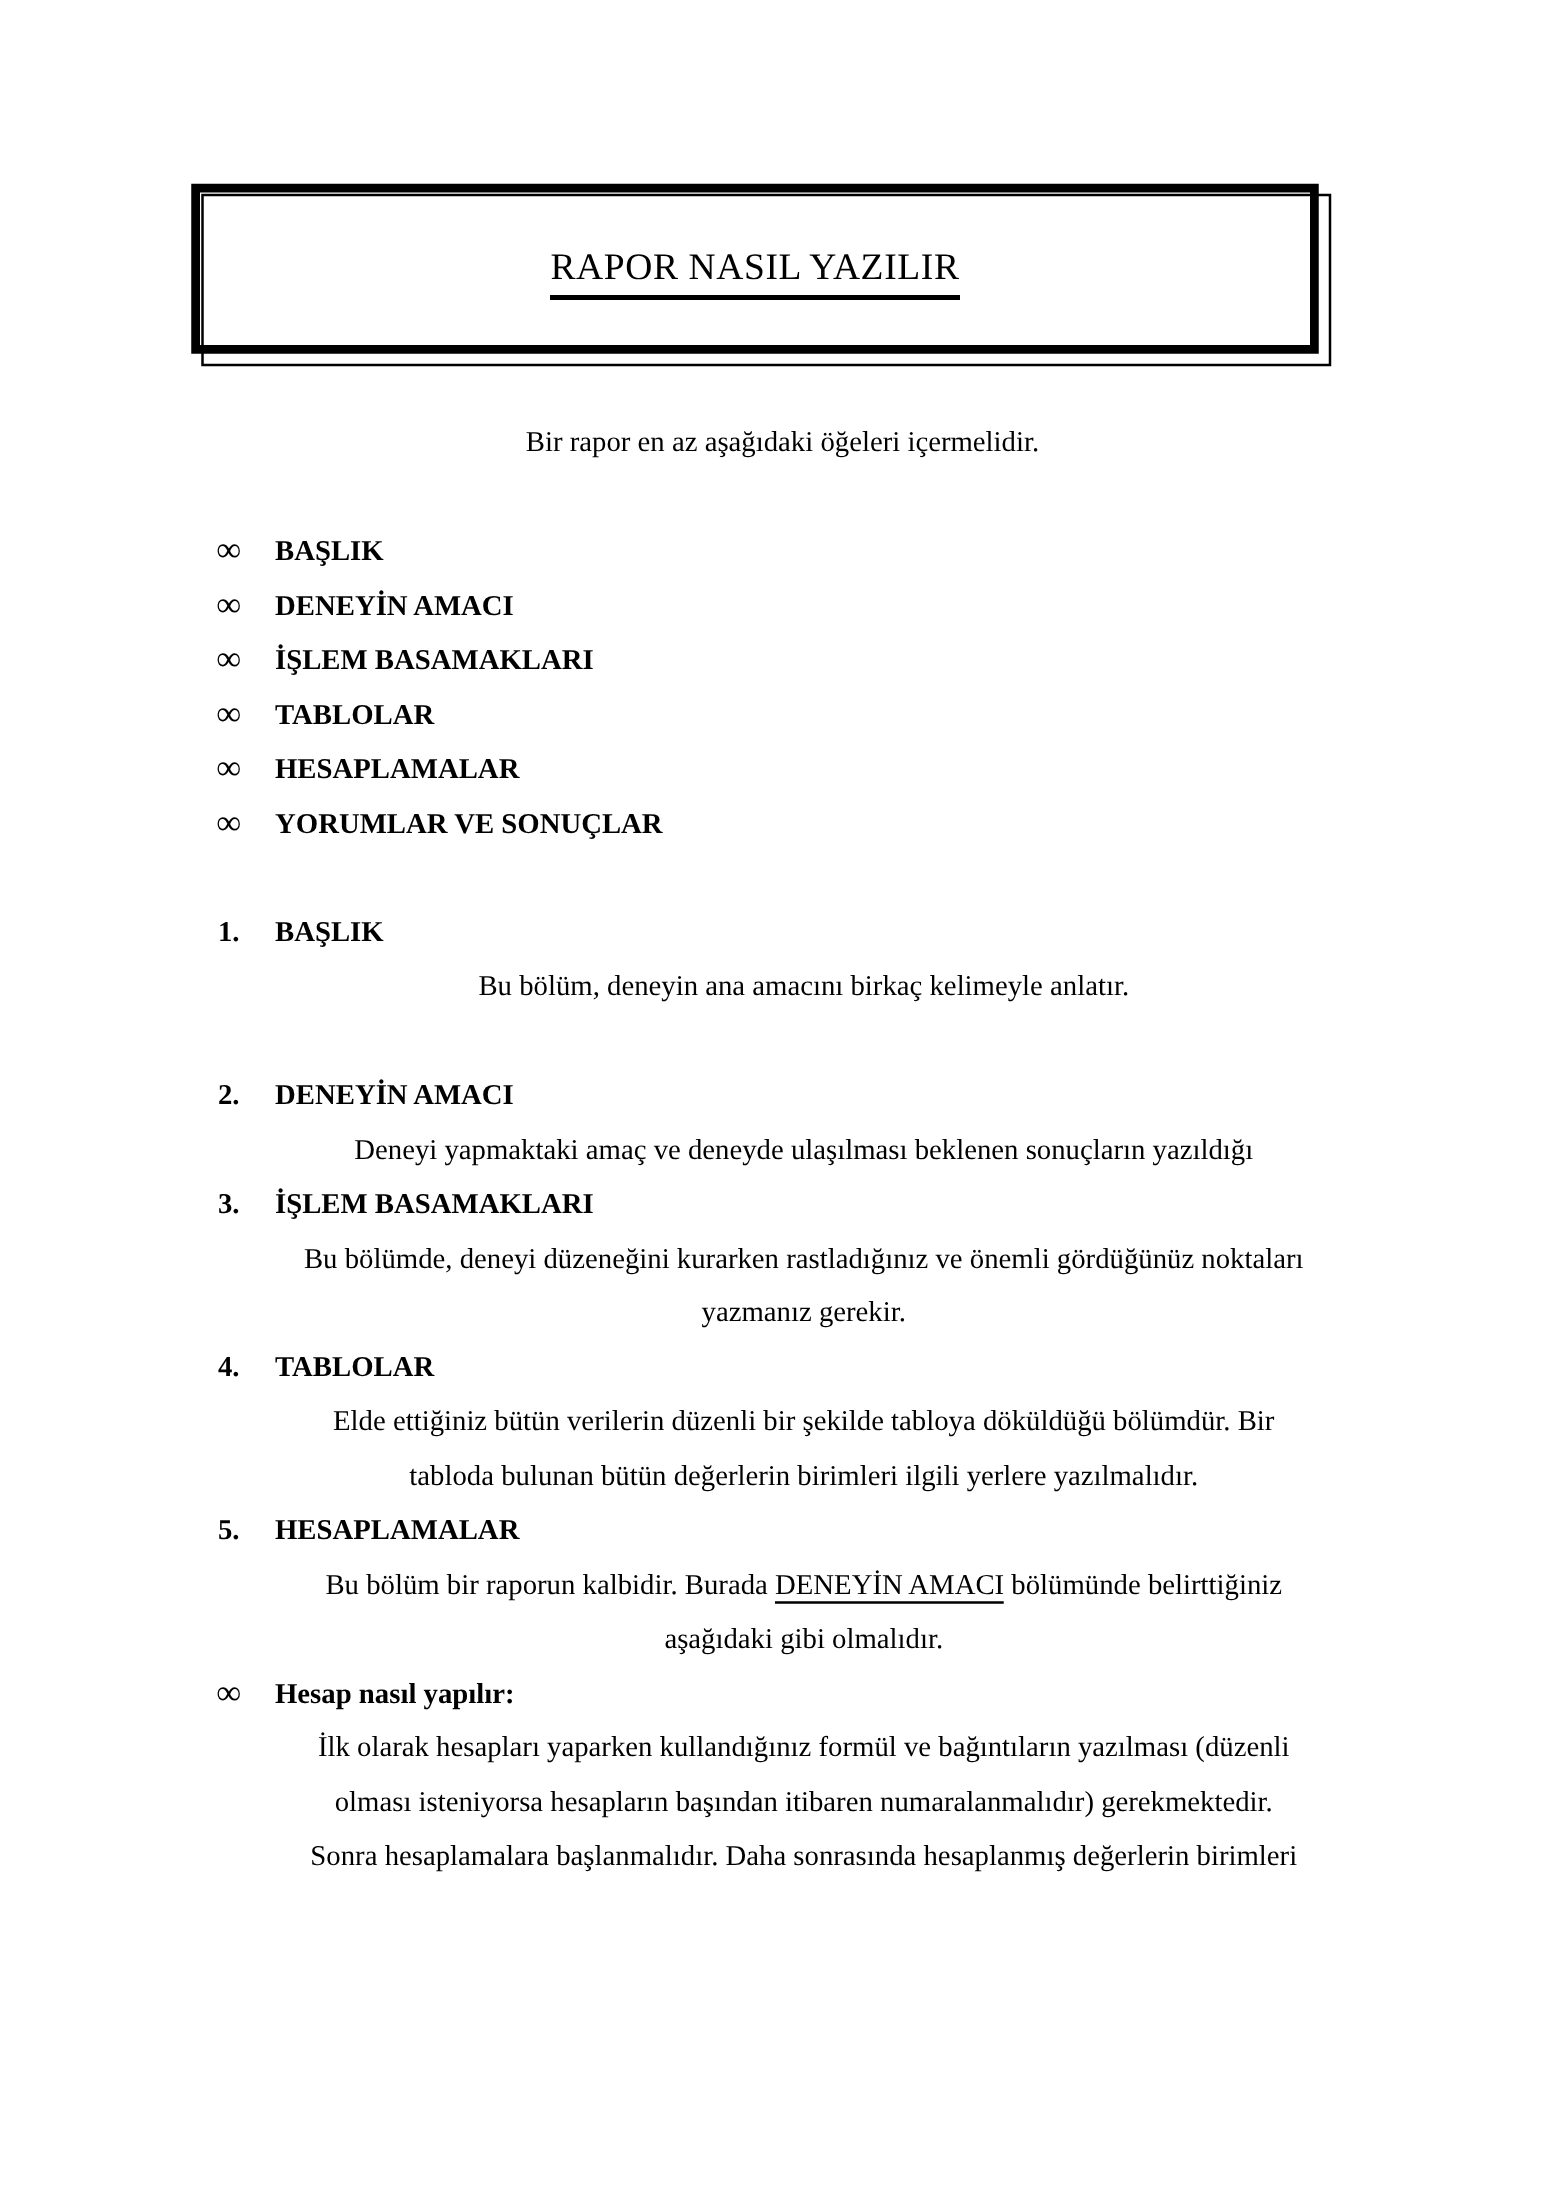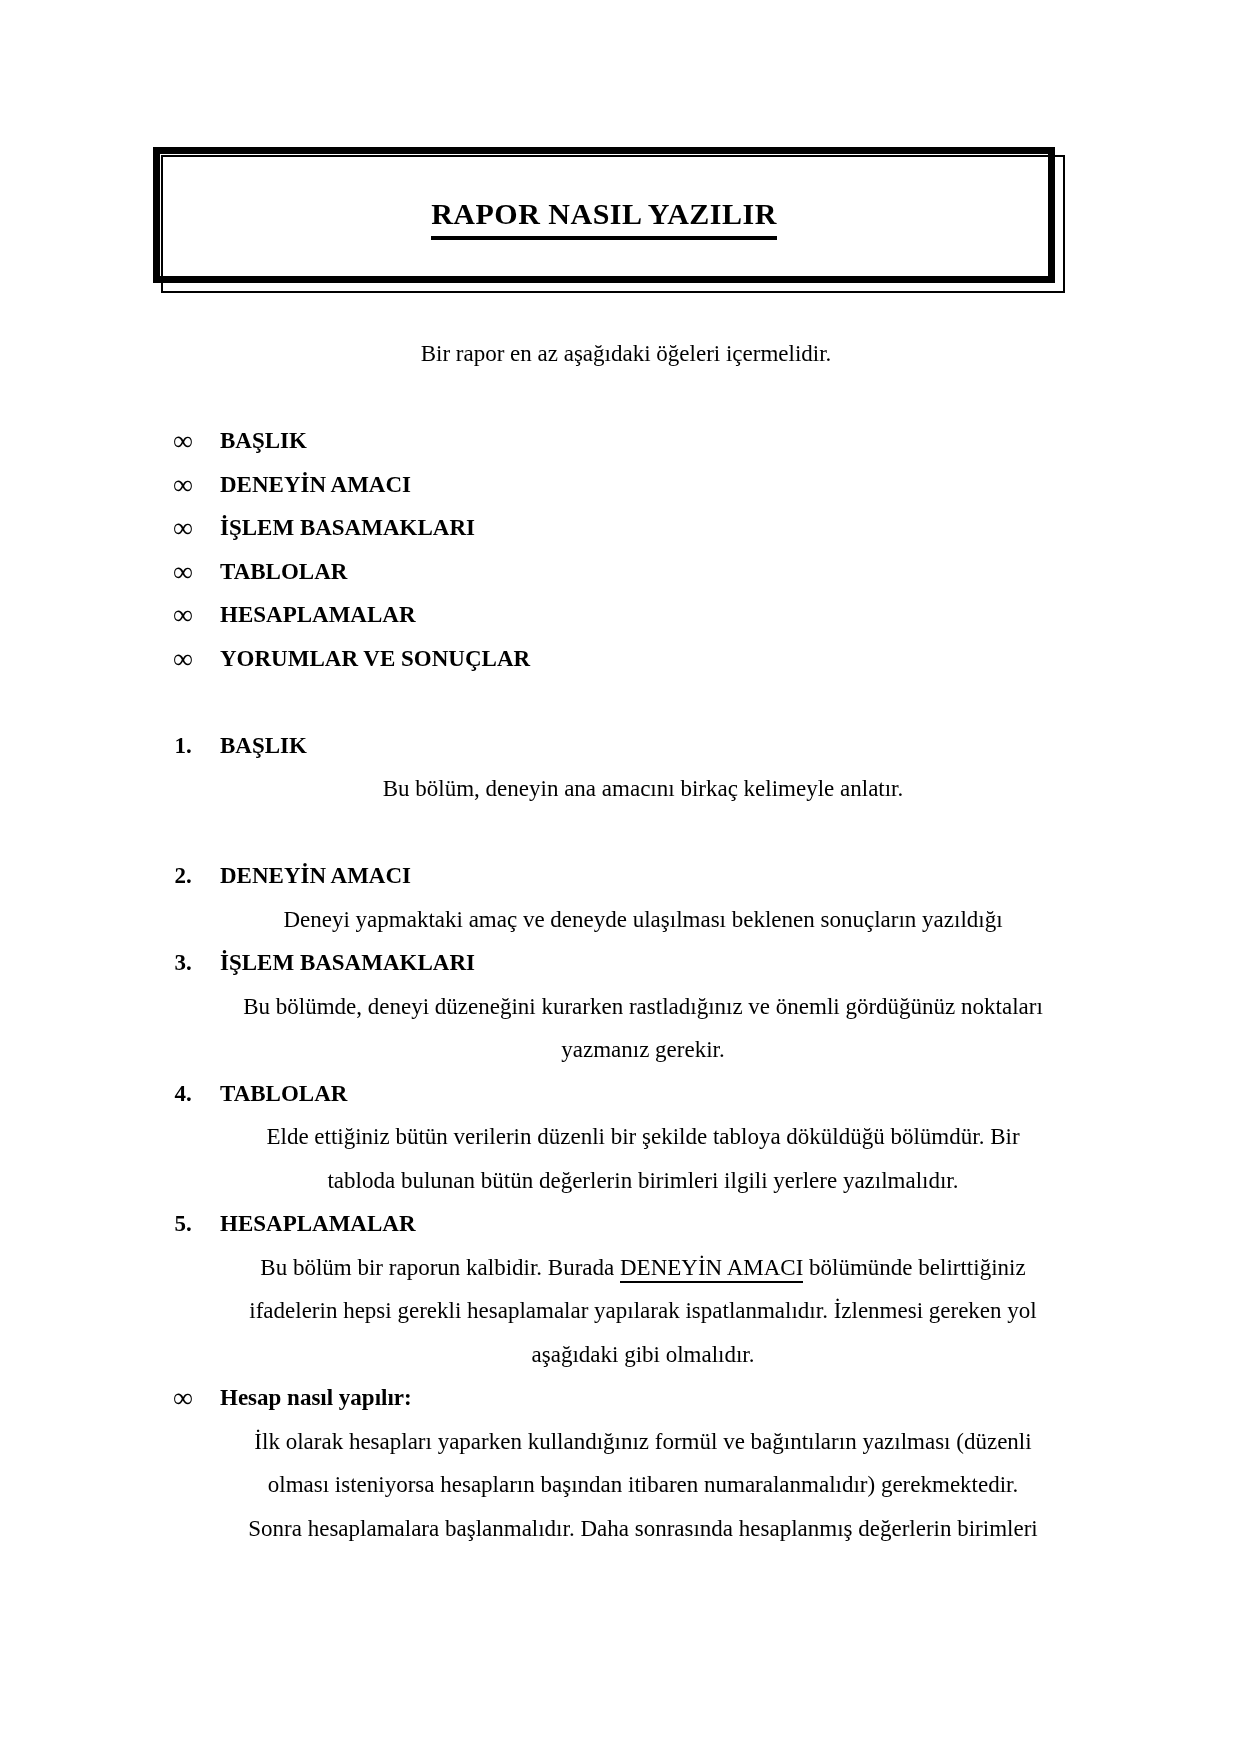--- a/index.html
+++ b/index.html
@@ -37,21 +37,21 @@
     width: 100%;
     height: 100%;
     display: flex;
     align-items: center;
     justify-content: center;
     box-sizing: border-box;
     padding-top: 6px;
   }
   .title-text {
     font-size: 30px;
-    font-weight: bold;
+    font-weight: normal;
     letter-spacing: 0.5px;
     border-bottom: 4px solid #000;
     padding-bottom: 5px;
     white-space: nowrap;
   }
 
   .content {
     position: absolute;
     left: 146px;
     top: 332px;
@@ -157,21 +157,20 @@
       <div class="indent">Elde ettiğiniz bütün verilerin düzenli bir şekilde tabloya döküldüğü bölümdür. Bir</div>
       <div class="indent">tabloda bulunan bütün değerlerin birimleri ilgili yerlere yazılmalıdır.</div>
     </div>
 
     <div>
       <div class="row">
         <span class="marker num">5.</span>
         <span class="head">HESAPLAMALAR</span>
       </div>
       <div class="indent"><span>Bu bölüm bir raporun kalbidir. Burada </span><span class="u-inline">DENEYİN AMACI</span><span> bölümünde belirttiğiniz</span></div>
-      <div class="indent">ifadelerin hepsi gerekli hesaplamalar yapılarak ispatlanmalıdır. İzlenmesi gereken yol</div>
       <div class="indent">aşağıdaki gibi olmalıdır.</div>
     </div>
 
     <div>
       <div class="row">
         <span class="marker bullet-sym">∞</span>
         <span class="head">Hesap nasıl yapılır:</span>
       </div>
       <div class="indent">İlk olarak hesapları yaparken kullandığınız formül ve bağıntıların yazılması (düzenli</div>
       <div class="indent">olması isteniyorsa hesapların başından itibaren numaralanmalıdır) gerekmektedir.</div>

